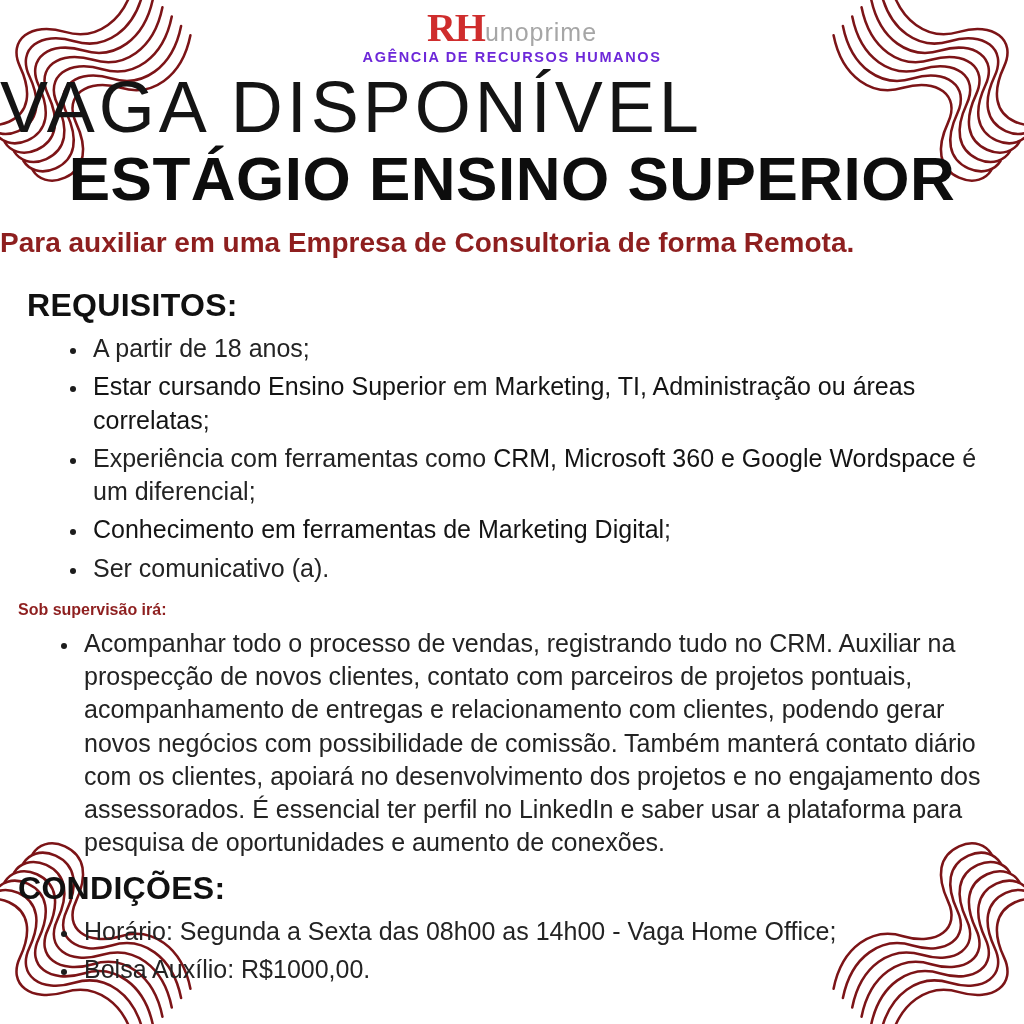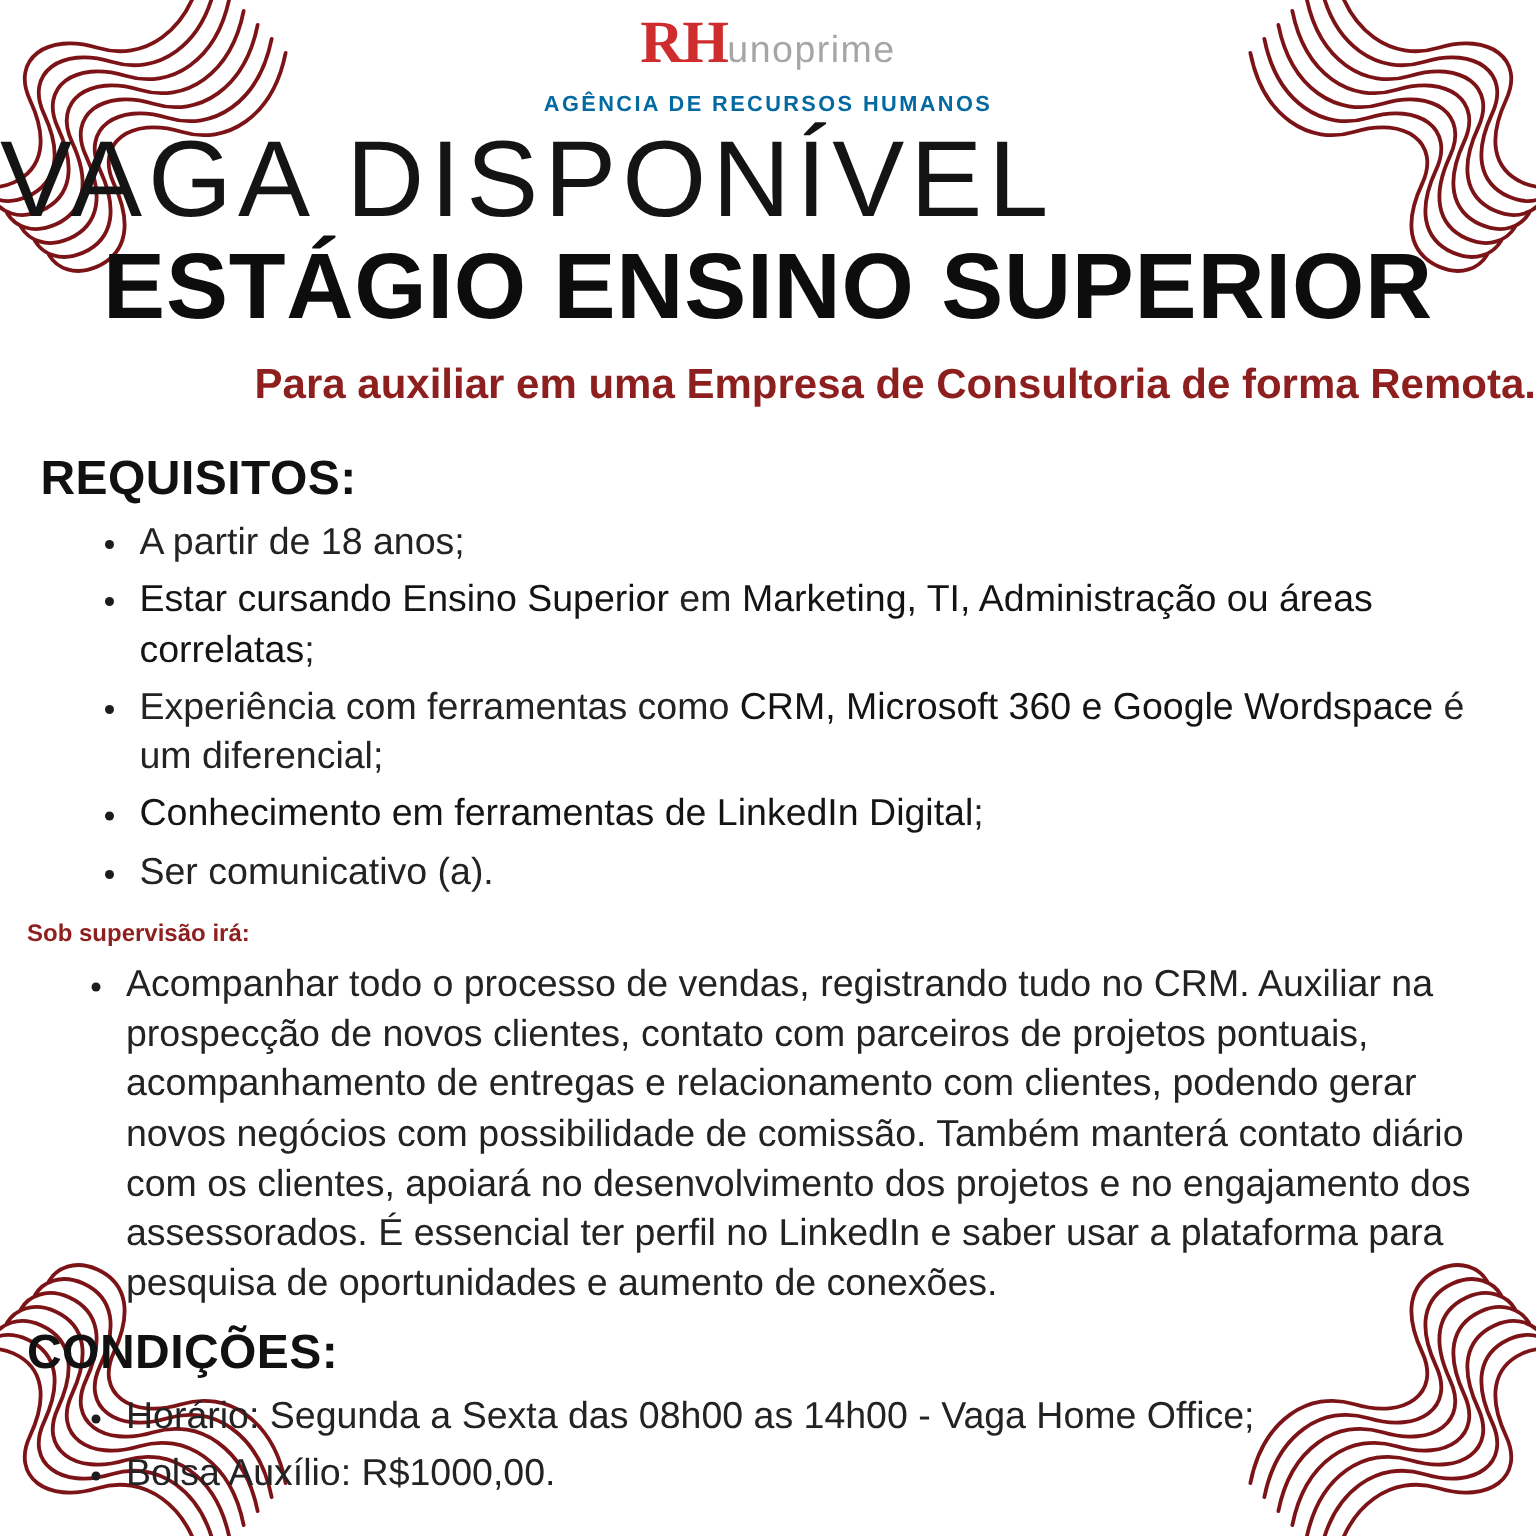--- a/index.html
+++ b/index.html
@@ -37,24 +37,24 @@
     color: #cf2d2d;
     letter-spacing: -1px;
   }
   .logo .brand {
     font-size: 25px;
     color: #a6a6a6;
     font-weight: 400;
     letter-spacing: 1px;
   }
   .logo .tagline {
-    margin-top: 15px;
+    margin-top: 2px;
     font-size: 14.5px;
     font-weight: 700;
-    color: #0369a1;
+    color: #6d28d9;
     letter-spacing: 1.6px;
   }
 
   h1.title {
     margin-top: 6px;
     text-align: left;
     font-size: 72px;
     font-weight: 300;
     letter-spacing: 4px;
     color: #141414;
@@ -64,21 +64,21 @@
     margin-top: 2px;
     text-align: center;
     font-size: 62px;
     font-weight: 800;
     letter-spacing: 0.5px;
     color: #0d0d0d;
     line-height: 1.05;
   }
   .red-tagline {
     margin-top: 16px;
-    text-align: right;
+    text-align: left;
     font-size: 28px;
     font-weight: 700;
     color: #8e1f1f;
   }
 
   .section { padding: 0 34px 0 18px; }
   .section h3 {
     font-size: 32px;
     font-weight: 800;
     color: #111111;
@@ -178,21 +178,21 @@
   <h1 class="title">VAGA DISPONÍVEL</h1>
   <h2 class="subtitle">ESTÁGIO ENSINO SUPERIOR</h2>
   <div class="red-tagline">Para auxiliar em uma Empresa de Consultoria de forma Remota.</div>
 
   <div class="section sec-requisitos">
     <h3>REQUISITOS:</h3>
     <ul class="bullets tight">
       <li><span>A partir de 18 anos;</span></li>
       <li><b>Estar cursando Ensino Superior</b><span> em </span><b>Marketing, TI, Administração ou áreas correlatas</b><span>;</span></li>
       <li><span>Experiência com ferramentas como </span><b>CRM, Microsoft 360 e Google Wordspace</b><span> é um diferencial;</span></li>
-      <li><b>Conhecimento em ferramentas de LinkedIn Digital</b><span>;</span></li>
+      <li><b>Conhecimento em ferramentas de Marketing Digital</b><span>;</span></li>
       <li><span>Ser comunicativo (a).</span></li>
     </ul>
   </div>
 
   <div class="section sec-atividades">
     <div class="sub">Sob supervisão irá:</div>
     <ul class="bullets">
       <li><span>Acompanhar todo o processo de vendas, registrando tudo no CRM. Auxiliar na prospecção de novos clientes, contato com parceiros de projetos pontuais, acompanhamento de entregas e relacionamento com clientes, podendo gerar novos negócios com possibilidade de comissão. Também manterá contato diário com os clientes, apoiará no desenvolvimento dos projetos e no engajamento dos assessorados. É essencial ter perfil no LinkedIn e saber usar a plataforma para pesquisa de oportunidades e aumento de conexões.</span></li>
     </ul>
   </div>

